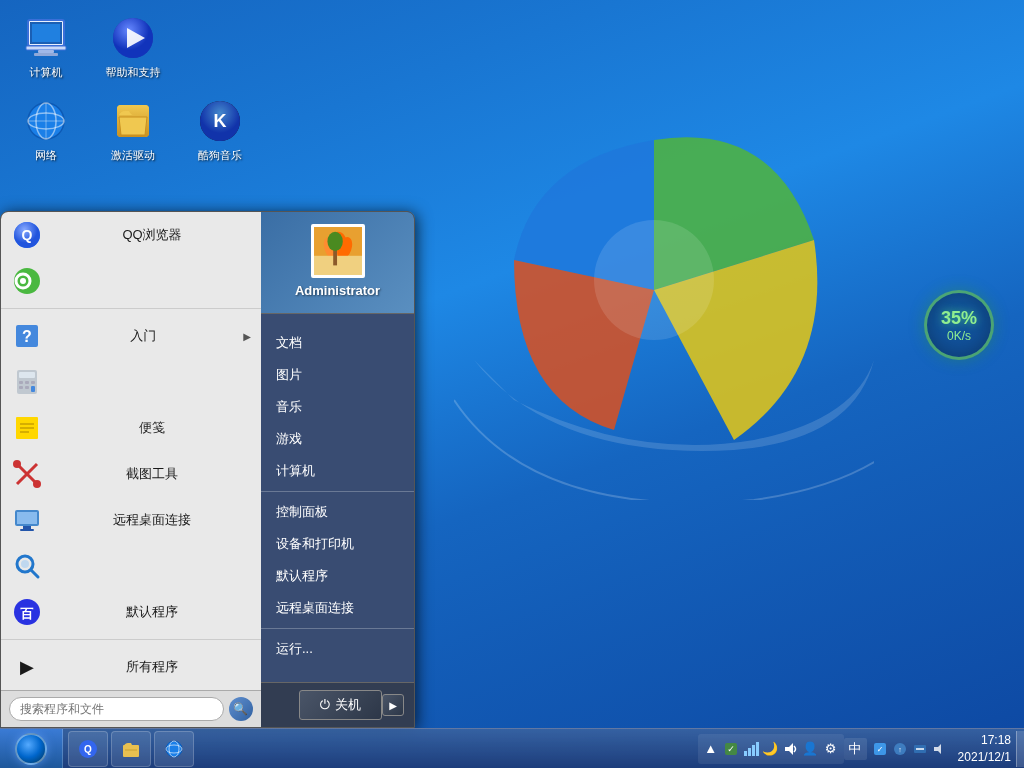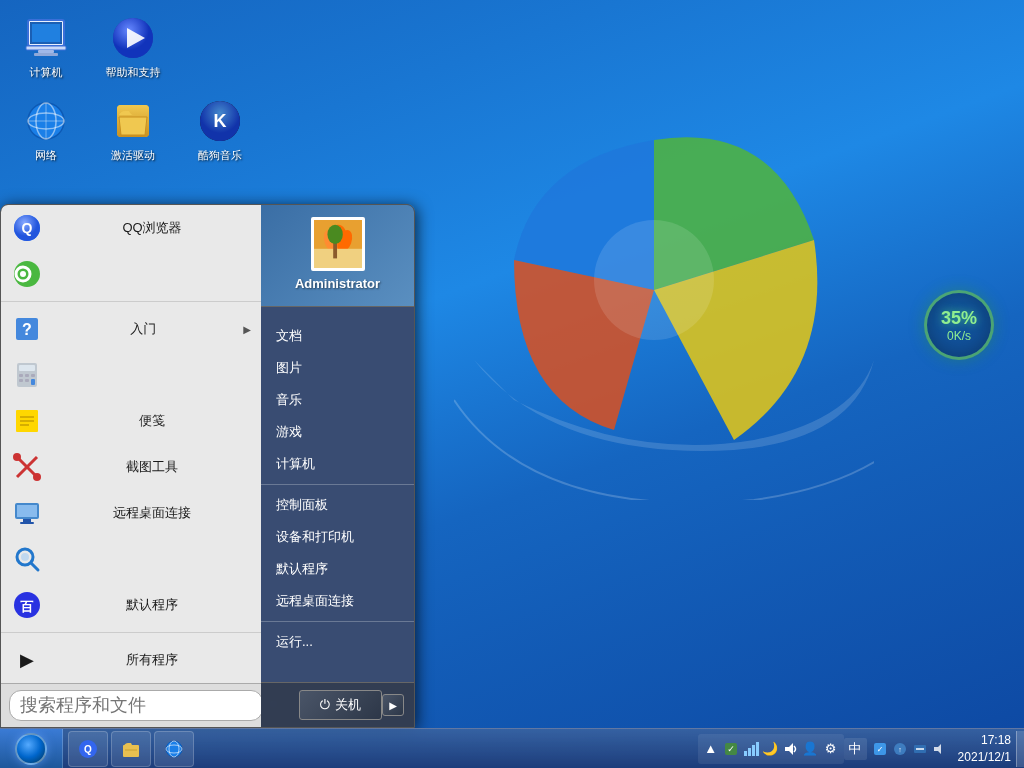--- a/index.html
+++ b/index.html
@@ -194,21 +194,21 @@
       display: flex;
       align-items: center;
       border-top: 1px solid #aaa;
     }
 
     .search-input {
       flex: 1;
       border: 1px solid #aaa;
       border-radius: 12px;
       padding: 4px 10px;
-      font-size: 18px;
+      font-size: 12px;
       background: white;
       outline: none;
     }
 
     .search-btn {
       width: 24px;
       height: 24px;
       background: linear-gradient(135deg, #6090d0, #3060a0);
       border-radius: 50%;
       display: flex;

